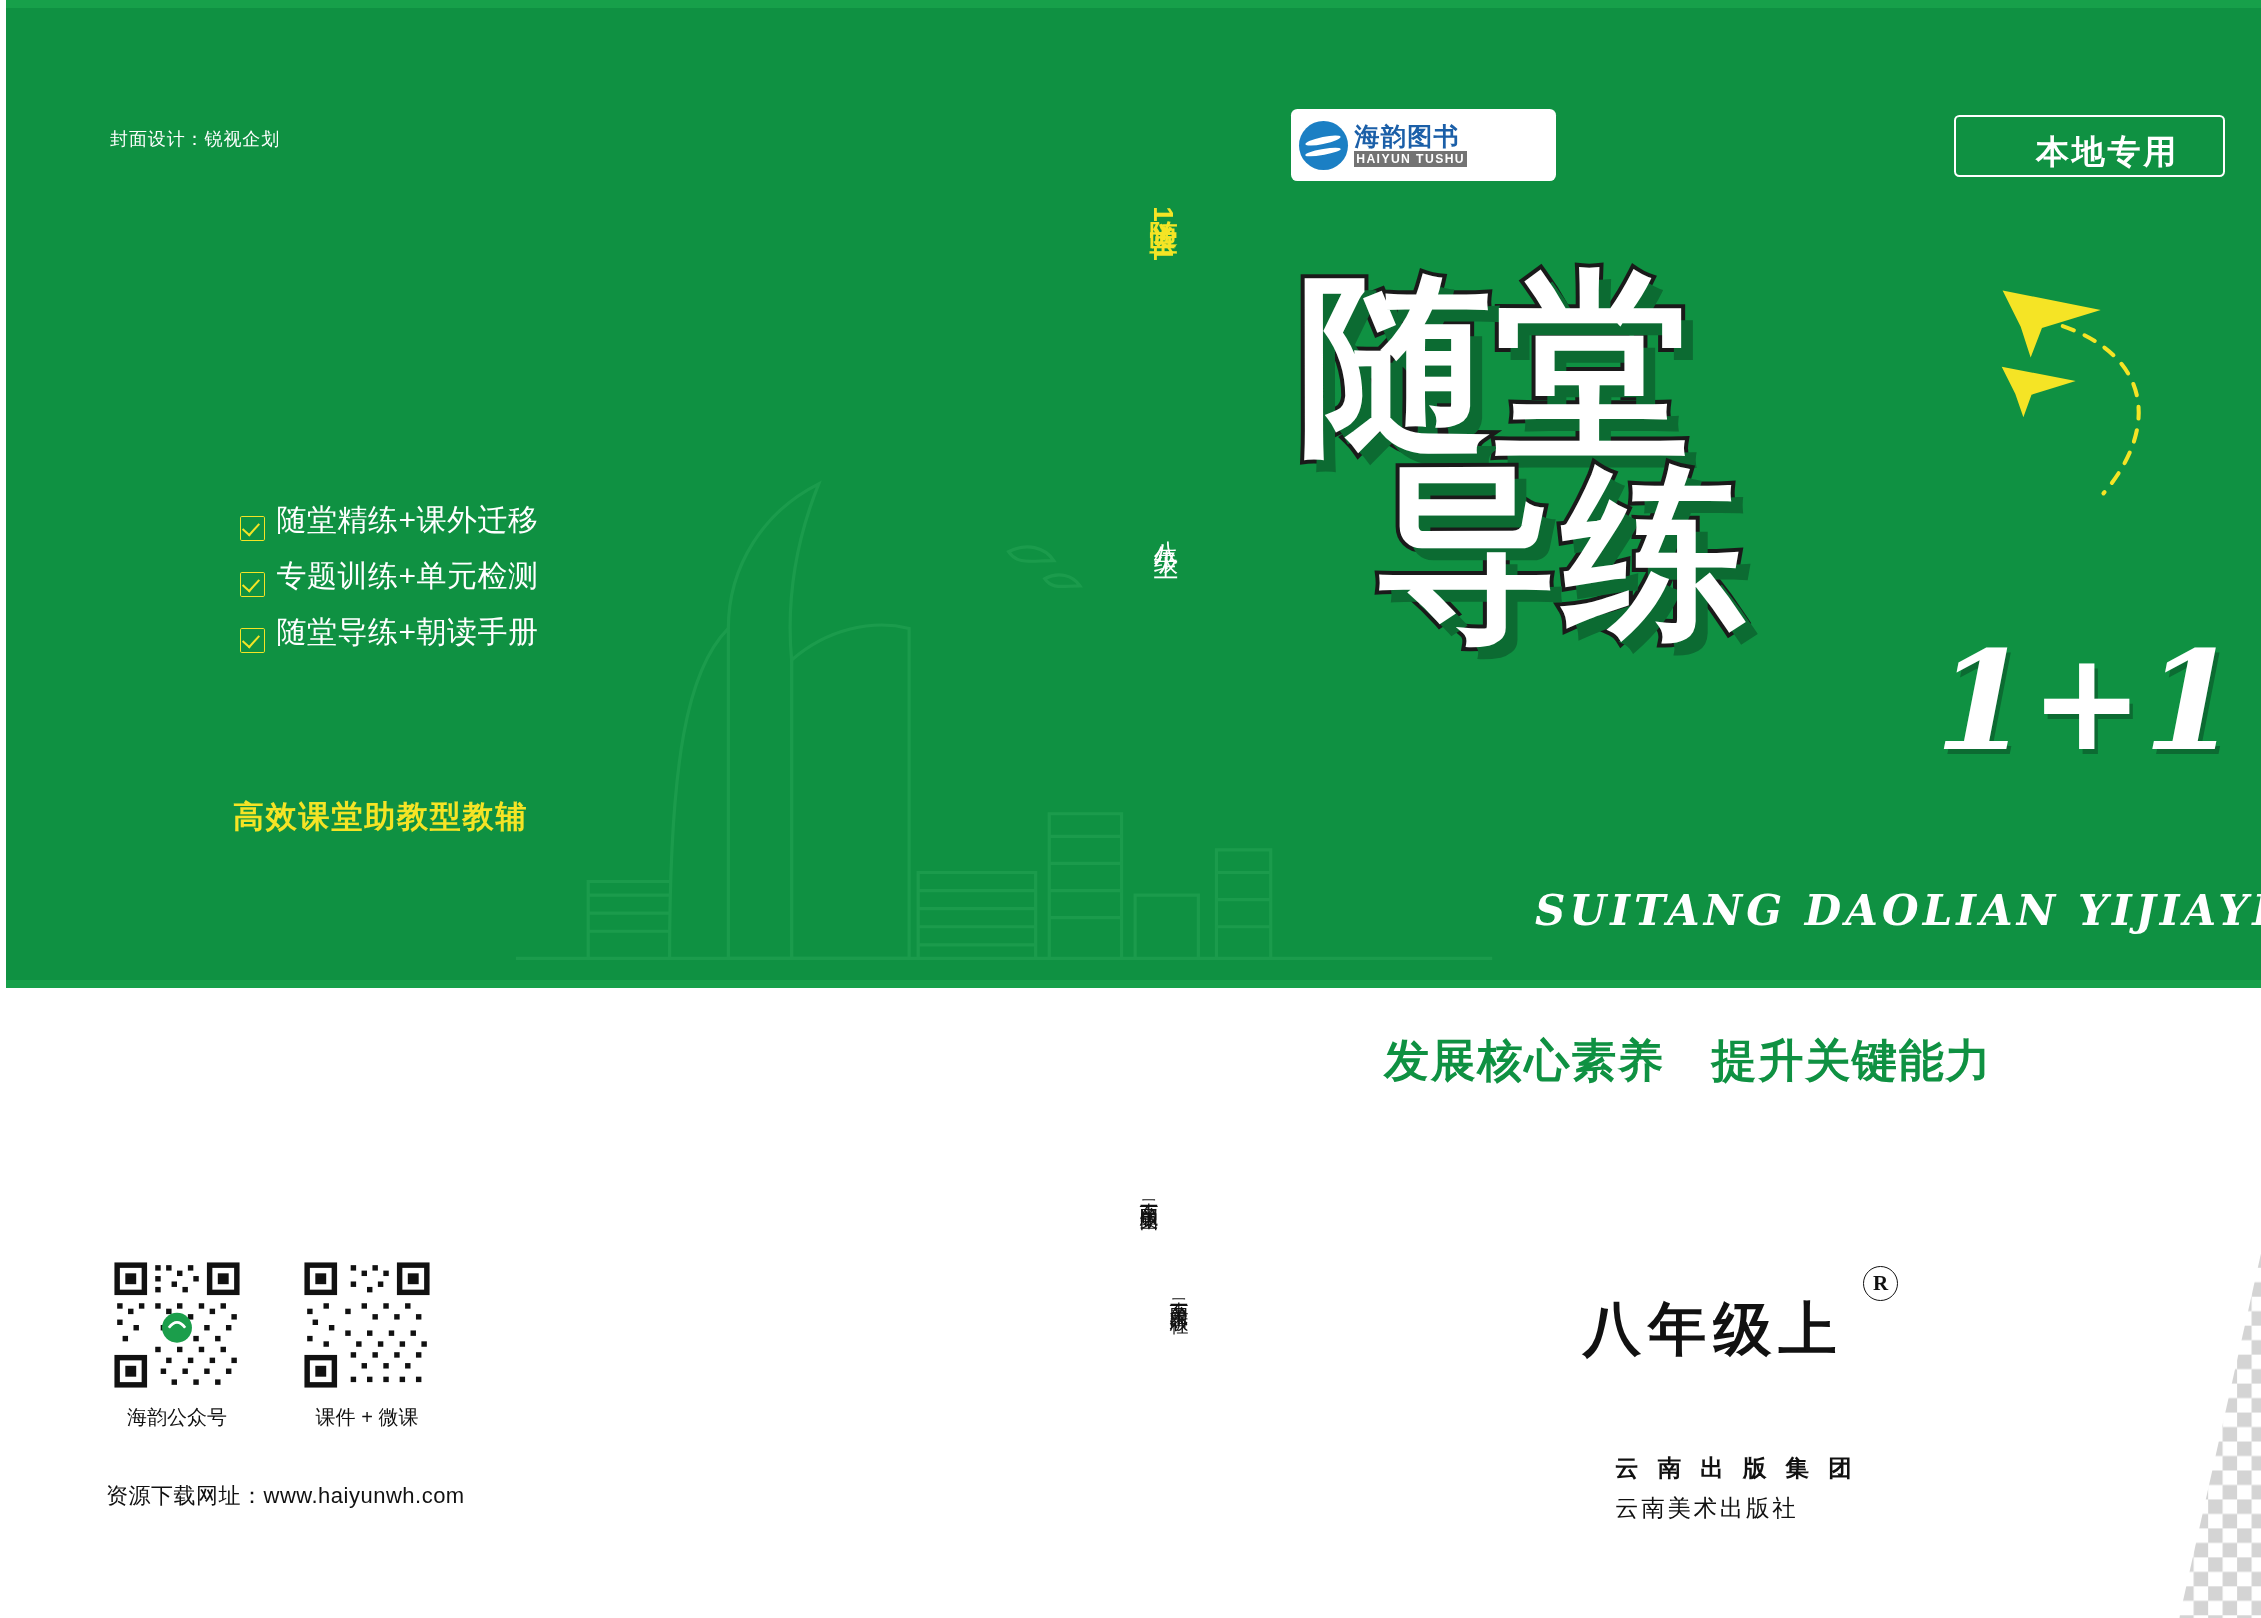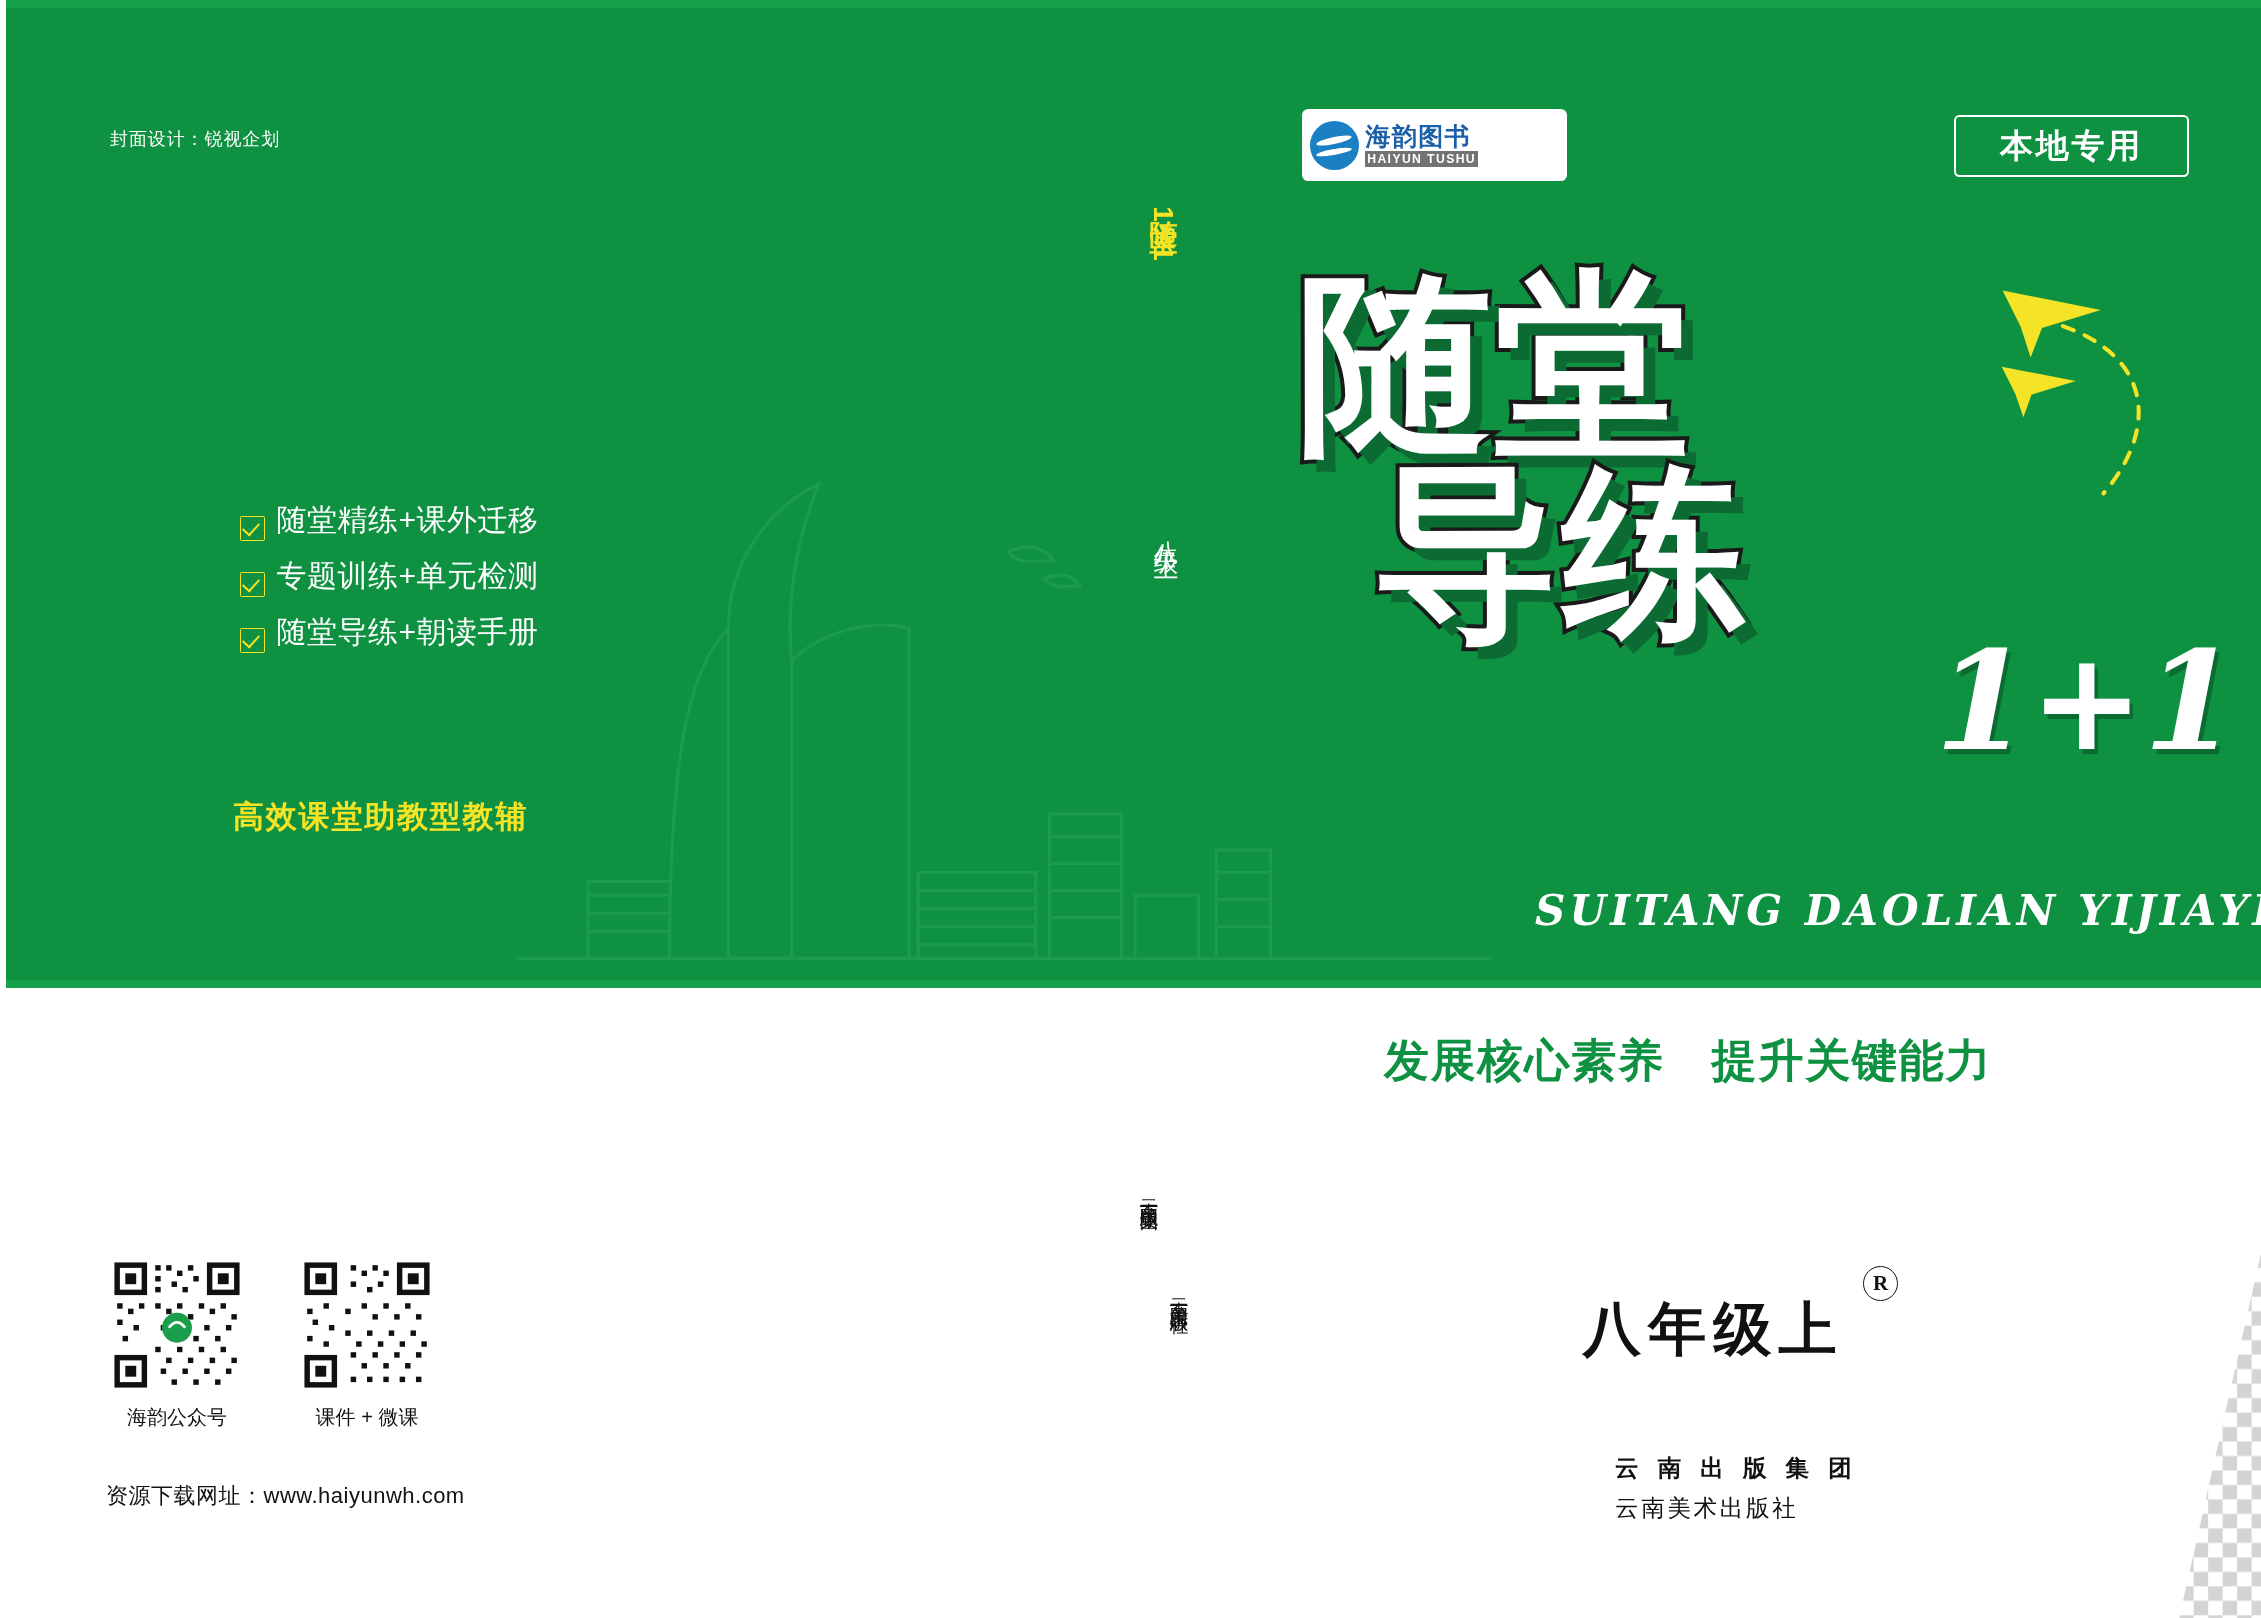--- a/index.html
+++ b/index.html
@@ -132,21 +132,20 @@
     left: 1291px;
     top: 109px;
     width: 265px;
     height: 72px;
     background: #ffffff;
     border-radius: 6.3px;
     display: flex;
     align-items: center;
     padding: 0 8.1px;
     box-sizing: border-box;
-    margin-left: 11px;
   }
   .logo-mark {
     width: 49px;
     height: 49px;
     border-radius: 50%;
     background: #1b7fc4;
     position: relative;
     flex: 0 0 auto;
     overflow: hidden;
   }
@@ -201,22 +200,23 @@
   
   .local-badge {
     position: absolute;
     left: 1954px;
     top: 115px;
     width: 231px;
     height: 58px;
     border: 2.7px solid #ffffff;
     border-radius: 5.4px;
     display: flex;
-    align-items: center;
+    align-items: flex-end;
     justify-content: center;
+    padding-left: 36px;
   }
   .local-badge span {
     font-size: 33px;
     font-weight: bold;
     color: #ffffff;
     letter-spacing: 2.7px;
     font-family: "Liberation Sans", sans-serif;
   }
 
   

